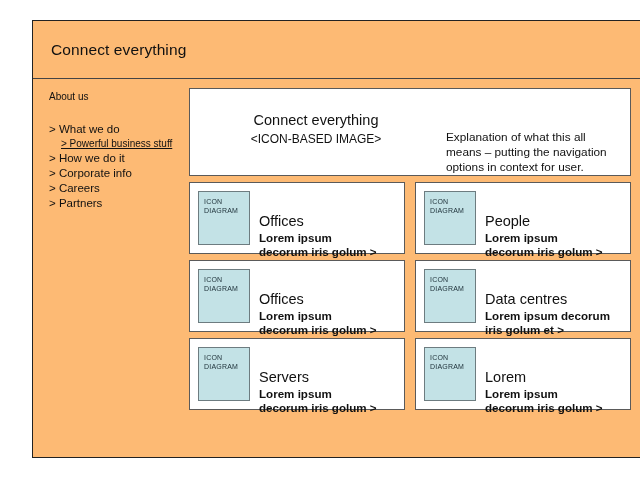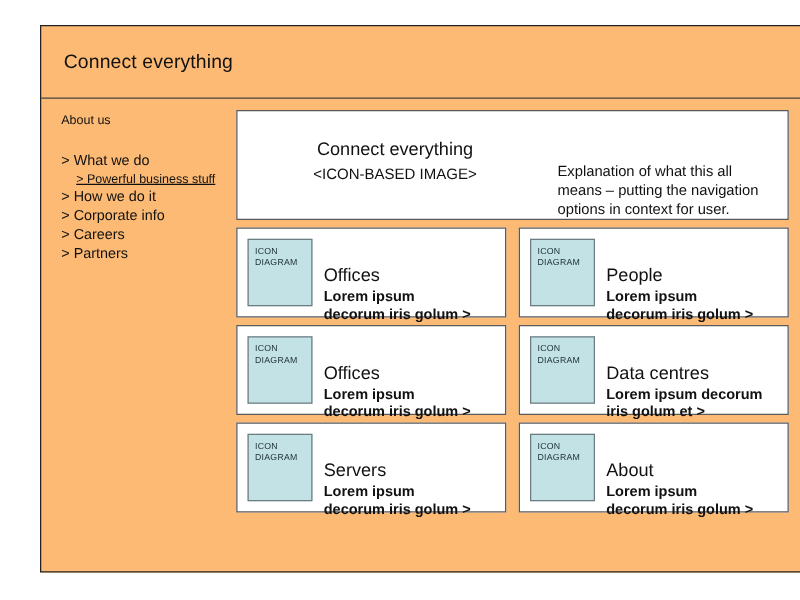--- a/index.html
+++ b/index.html
@@ -274,21 +274,21 @@
               <div class="card-desc">Lorem ipsum</div>
               <div class="card-desc">decorum iris golum &gt;</div>
             </div>
           </div>
           <div class="card">
             <div class="icon-diagram">
               <div>ICON</div>
               <div>DIAGRAM</div>
             </div>
             <div class="card-text">
-              <div class="card-title">About</div>
+              <div class="card-title">Lorem</div>
               <div class="card-desc">Lorem ipsum</div>
               <div class="card-desc">decorum iris golum &gt;</div>
             </div>
           </div>
         </div>
 
       </div>
     </div>
   </div>
 </div>

